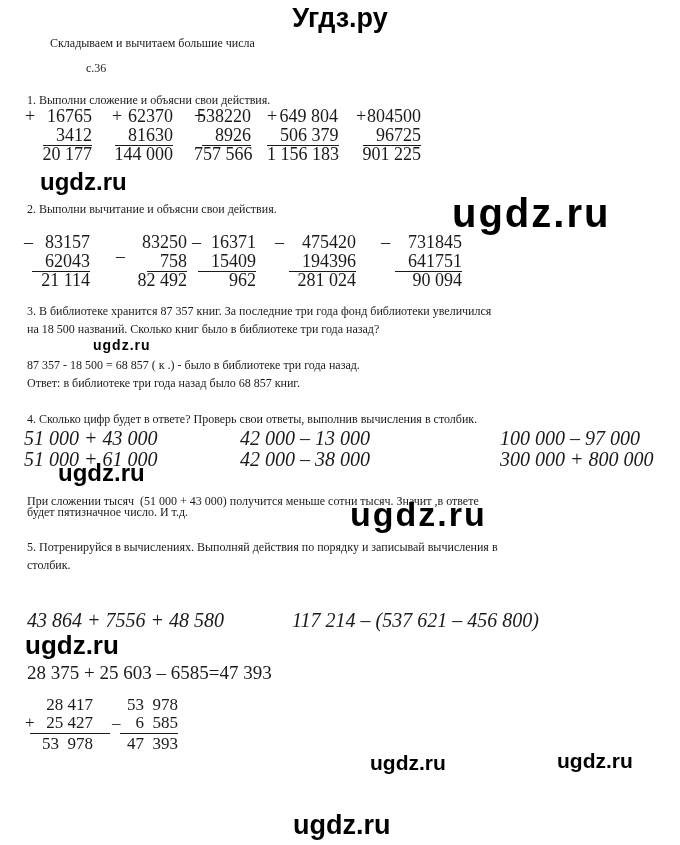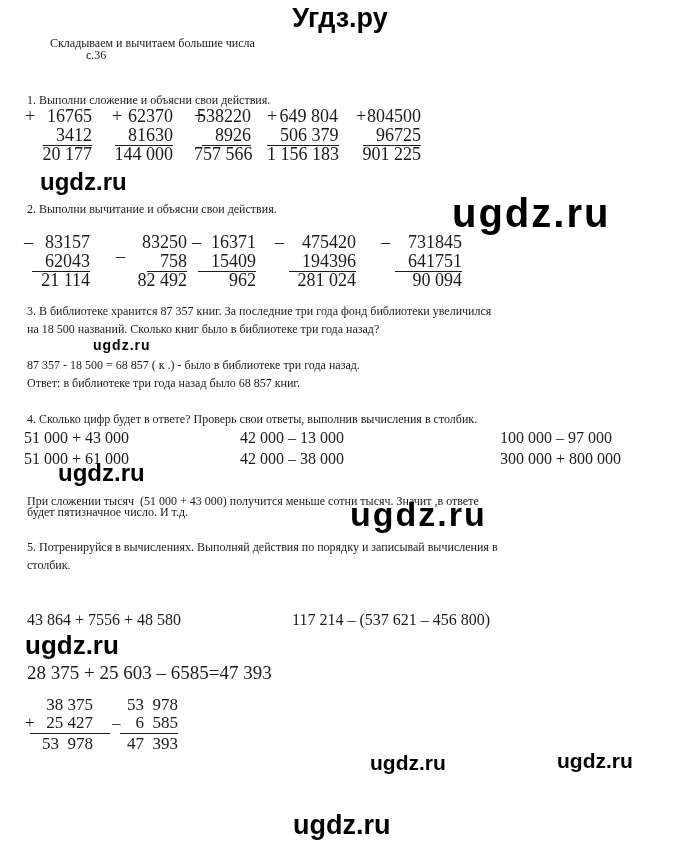--- a/index.html
+++ b/index.html
@@ -20,32 +20,32 @@
   .colmath .bot .num{display:inline-block;border-bottom:1.5px solid #1a1a1a;padding-left:13px;}
   
   .workcol{position:absolute;font-size:17px;}
   .workcol .row{position:relative;text-align:right;line-height:18px;height:18px;white-space:pre;}
   .workcol .op{position:absolute;left:0;top:0;}
   .workcol .bot .num{display:inline-block;border-bottom:1.5px solid #1a1a1a;padding-left:16px;padding-bottom:1px;}
   .workcol.ext .bot .num{padding-right:17px;margin-right:-17px;}
   .workcol .res{margin-top:3px;}
   
   .rowline{position:absolute;left:0;width:680px;height:18px;}
-  .cell{position:absolute;white-space:pre;font-size:16px;line-height:18px;}
+  .cell{position:absolute;white-space:pre;font-size:20px;line-height:18px;font-style:italic;}
   .num,.op{white-space:pre;}
 </style>
 </head>
 <body>
 
 <div class="page">
 
   <div class="site-title">Угдз.ру</div>
 
   <div class="t" style="top:34px;left:50px">Складываем и вычитаем большие числа</div>
-  <div class="t" style="top:46px;left:86px">с.36</div>
+  <div class="t" style="top:59px;left:86px">с.36</div>
 
   <div class="t" style="top:91px;left:27px">1. Выполни сложение и объясни свои действия.</div>
   <div class="colgroup" style="top:107px;height:62px">
     <div class="colmath" style="left:25px;width:67px">
       <div class="row top"><span class="op">+</span><span class="num">16765</span></div>
       <div class="row bot"><span class="num">3412</span></div>
       <div class="row res"><span class="num">20 177</span></div>
     </div>
     <div class="colmath" style="left:112px;width:61px">
       <div class="row top"><span class="op">+</span><span class="num">62370</span></div>
@@ -127,21 +127,21 @@
   <div class="t" style="top:556px;left:27px">столбик.</div>
   <div class="rowline" style="top:611px">
     <span class="cell" style="left:27px">43 864 + 7556 + 48 580</span>
     <span class="cell" style="left:292px">117 214 – (537 621 – 456 800)</span>
   </div>
   <div class="wm" style="top:632px;left:25px;font-size:26px">ugdz.ru</div>
   <div class="t" style="top:664px;left:27px;font-size:19px">28 375 + 25 603 – 6585=47 393</div>
 
   <div class="colgroup" style="top:696px;height:60px">
     <div class="workcol ext" style="left:25px;width:68px">
-      <div class="row top"><span class="num">38 375</span></div>
+      <div class="row top"><span class="num">28 417</span></div>
       <div class="row bot"><span class="op">+</span><span class="num">25 427</span></div>
       <div class="row res"><span class="num">53  978</span></div>
     </div>
     <div class="workcol" style="left:112px;width:66px">
       <div class="row top"><span class="num">53  978</span></div>
       <div class="row bot"><span class="op">–</span><span class="num">6  585</span></div>
       <div class="row res"><span class="num">47  393</span></div>
     </div>
   </div>
 

